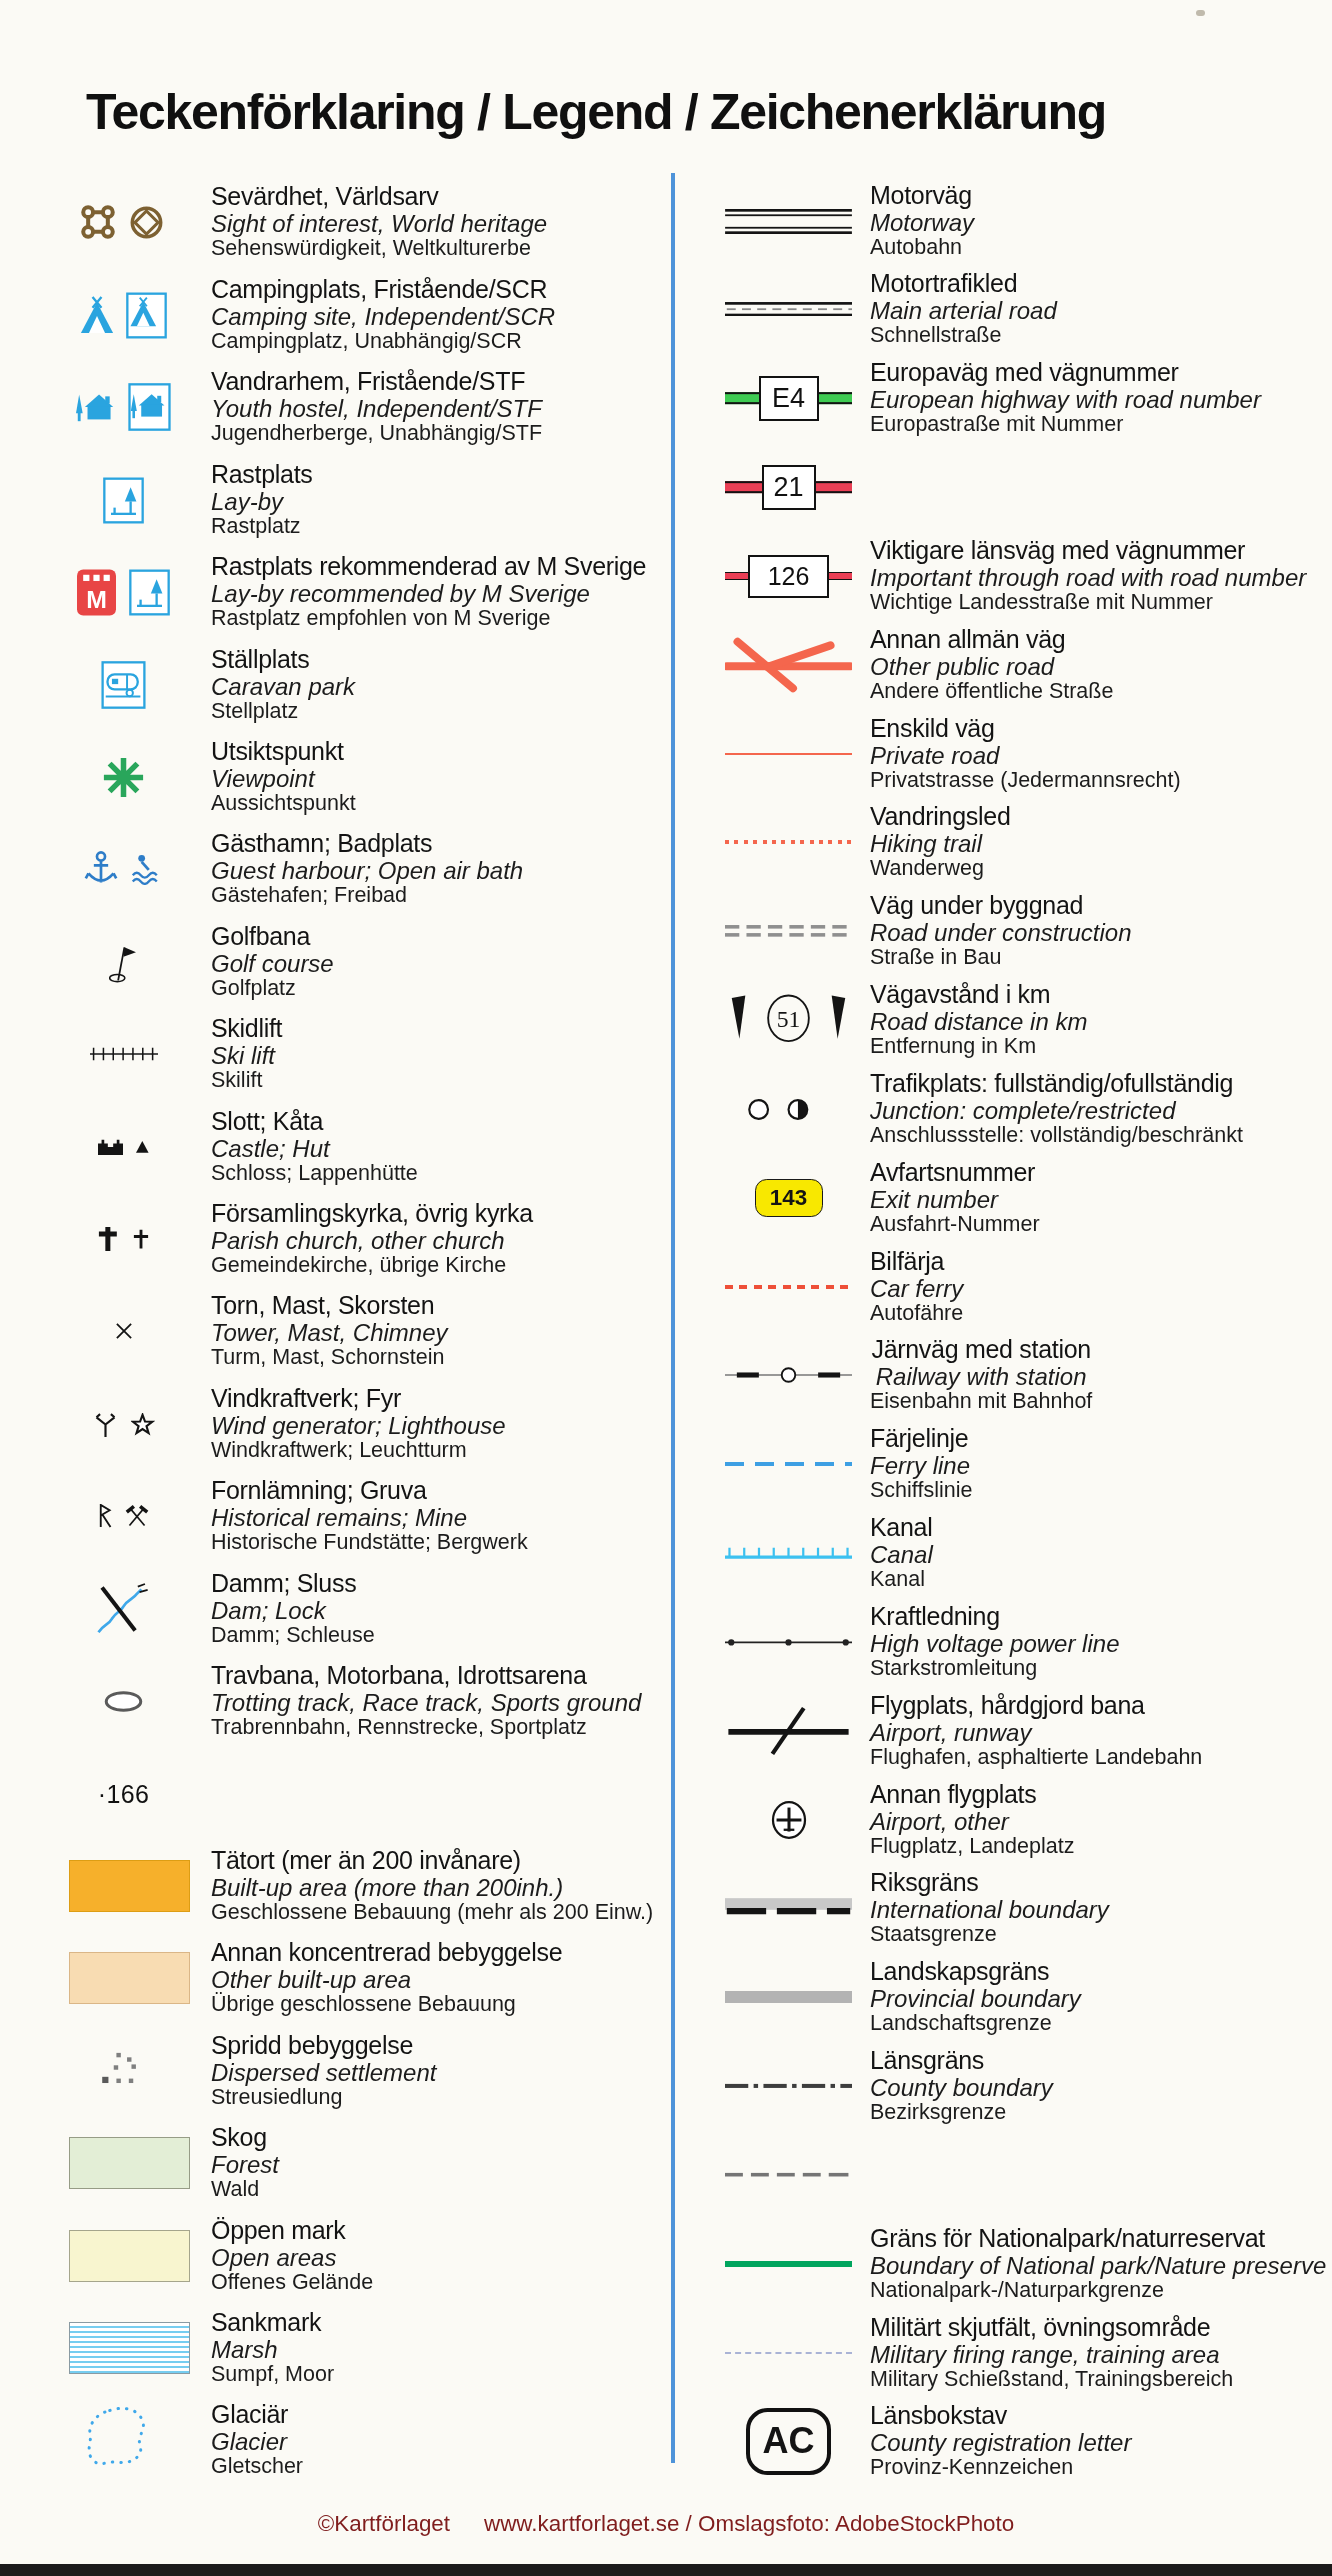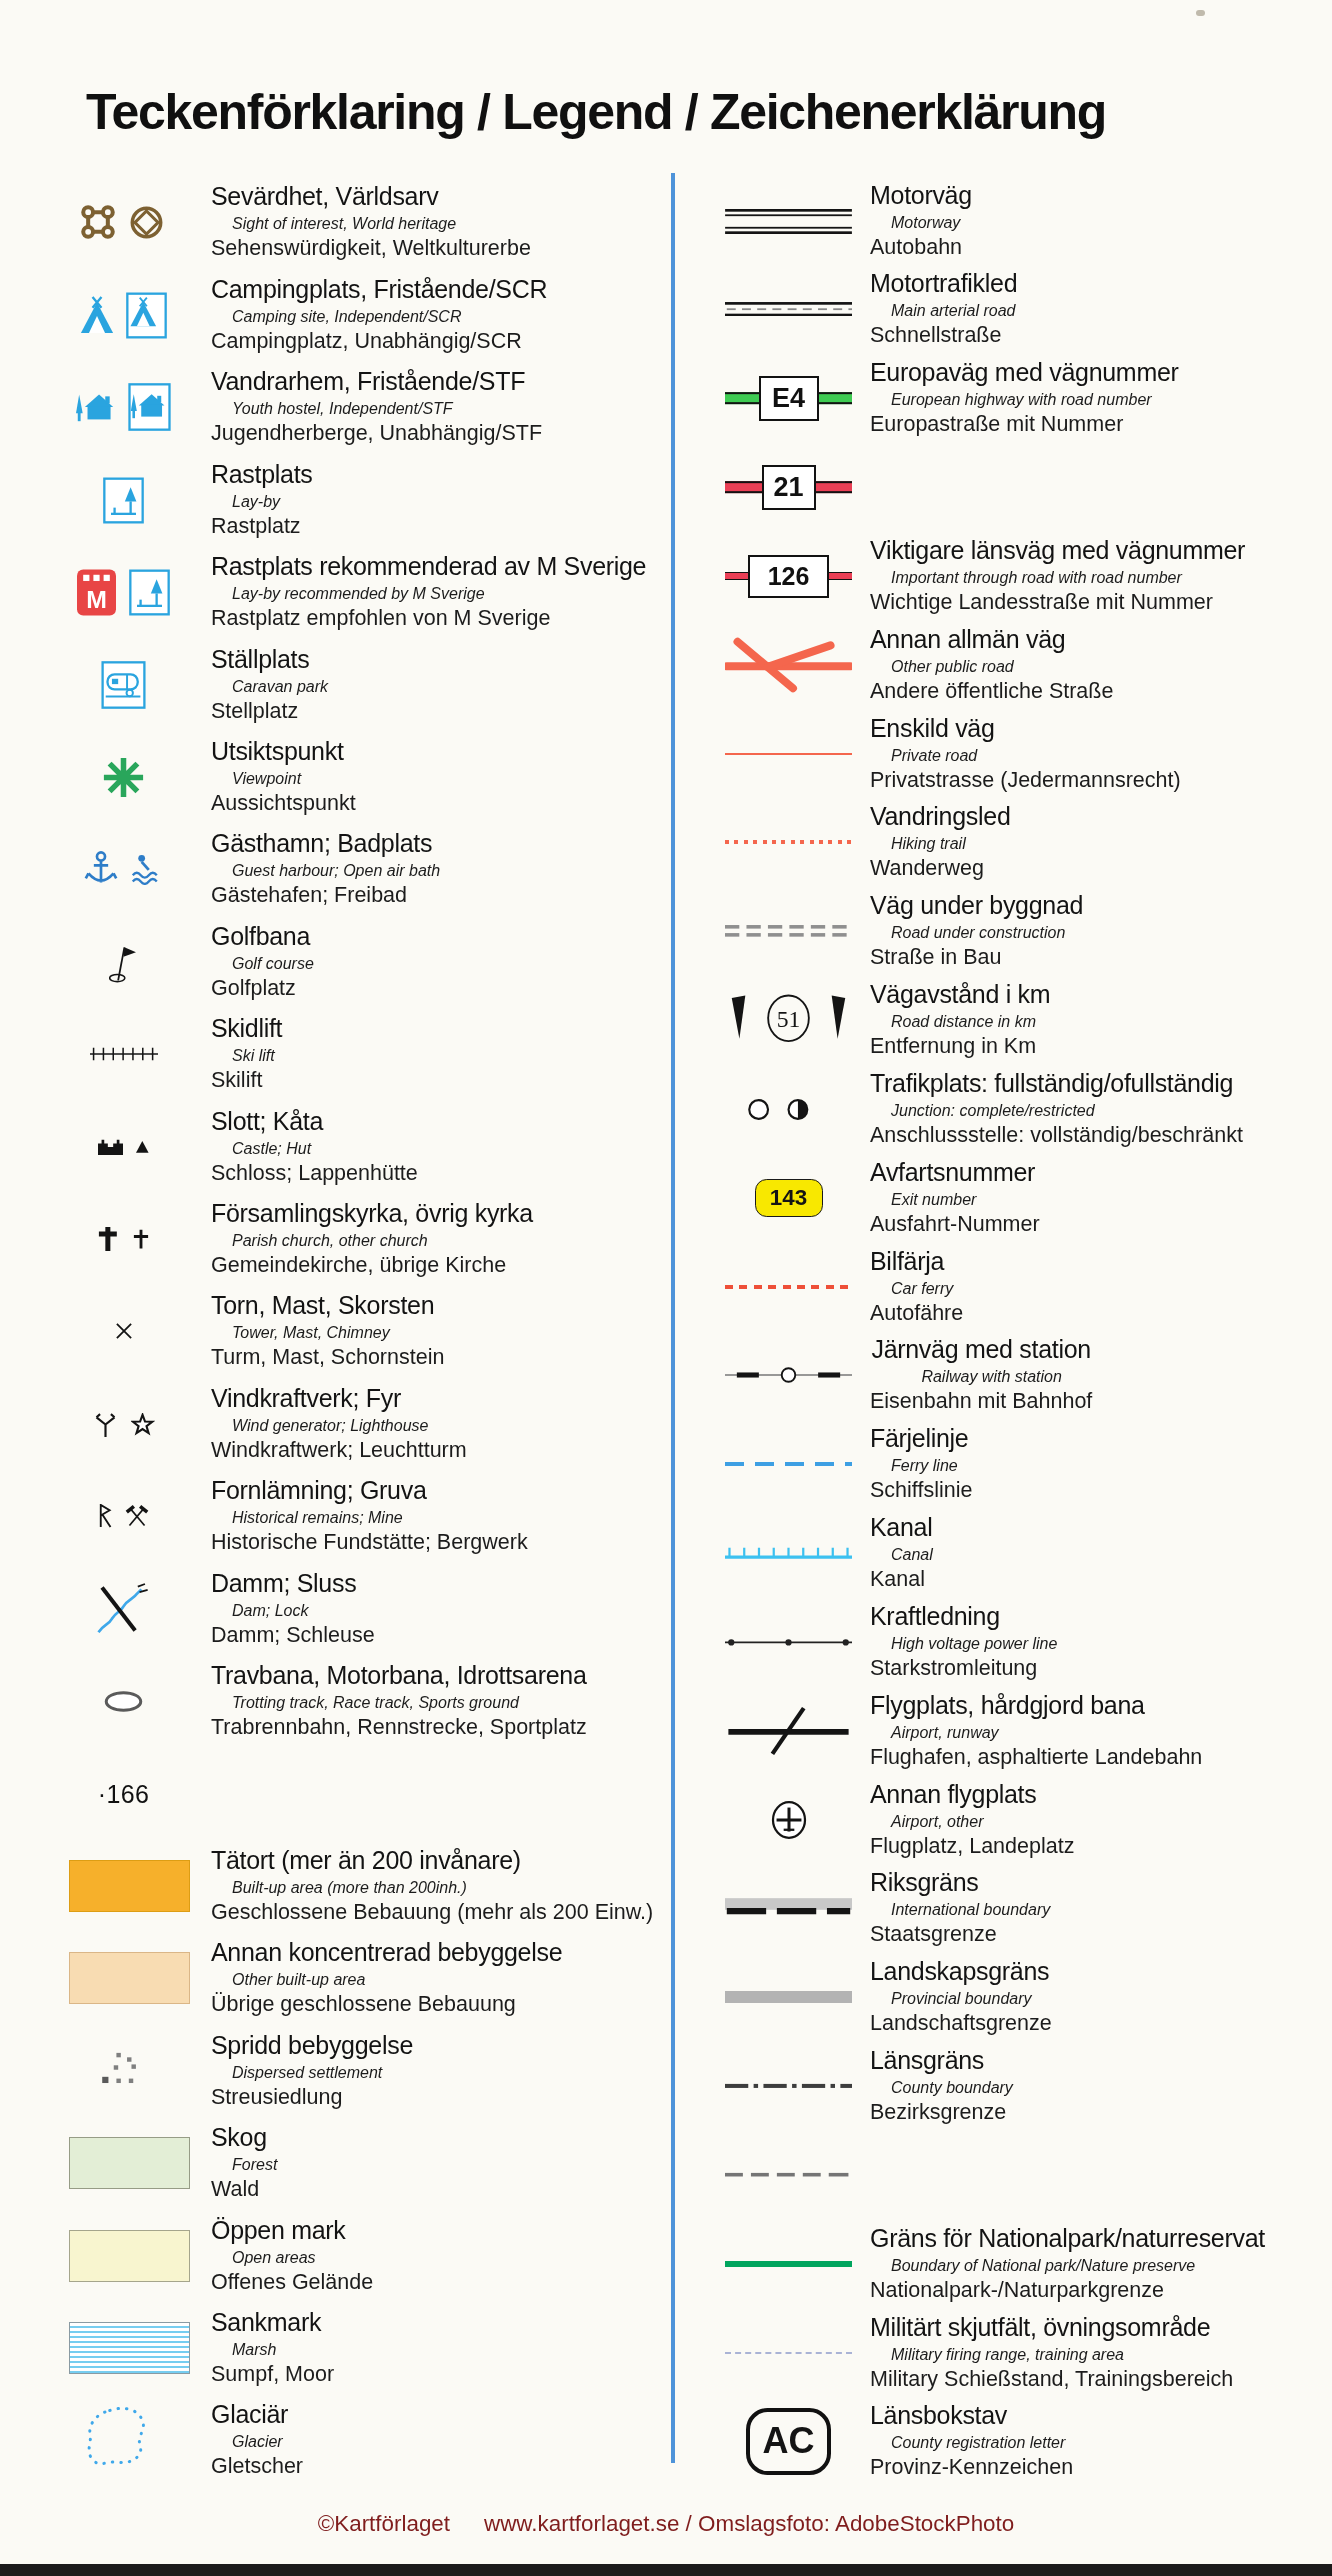--- a/index.html
+++ b/index.html
@@ -15,26 +15,26 @@
   .icons{position:absolute;left:0;top:0;width:135px;height:86px;display:flex;
        align-items:center;justify-content:center;gap:12.6px;}
   .icons.swatchcell{justify-content:flex-start;padding-left:12.6px;width:122px;}
   .symcell{position:absolute;left:0;top:0;width:127px;height:86px;display:flex;
        align-items:center;justify-content:center;}
   .txt{position:absolute;top:1.8px;}
   .row.left .txt{left:155px;}
   .row.right .txt{left:145px;}
   .sv{font-size:25px;line-height:30px;letter-spacing:-0.3px;white-space:nowrap;color:#131313;}
   .sv .sv2{font-size:25px;}
-  .en{font-size:16px;line-height:25px;font-style:italic;white-space:nowrap;color:#1c1c1c;margin-left:21px;}
+  .en{font-size:24px;line-height:25px;font-style:italic;white-space:nowrap;color:#1c1c1c;}
   .de{font-size:21.5px;line-height:25px;white-space:nowrap;color:#1c1c1c;}
   .swatch{width:121px;height:52px;box-sizing:border-box;}
   .roadwrap{position:relative;width:127px;height:50px;display:flex;align-items:center;justify-content:center;}
   .band{position:absolute;left:0;right:0;top:50%;transform:translateY(-50%);box-sizing:border-box;}
-  .numbox{position:relative;background:#fff;border:2.2px solid #121212;font-weight:bold;
+  .numbox{position:relative;background:#fff;border:2.2px solid #121212;font-weight:normal;
        display:flex;align-items:center;justify-content:center;color:#111;}
   .pill{background:#f8e800;border:1.8px solid #1a1a1a;border-radius:11.7px;width:66px;height:36px;
        display:flex;align-items:center;justify-content:center;font-weight:bold;font-size:22.4px;}
   .acbox{border:4.5px solid #111;border-radius:21.5px;width:77px;height:59px;display:flex;
        align-items:center;justify-content:center;font-weight:bold;font-size:36px;letter-spacing:0;}
   .heightpt{font-size:25px;letter-spacing:0.4px;color:#111;}
   #footer{position:absolute;left:0;top:2511px;width:1332px;display:flex;justify-content:center;
        gap:34px;font-size:22.4px;color:#7f1d1d;}
 </style>
 </head>

